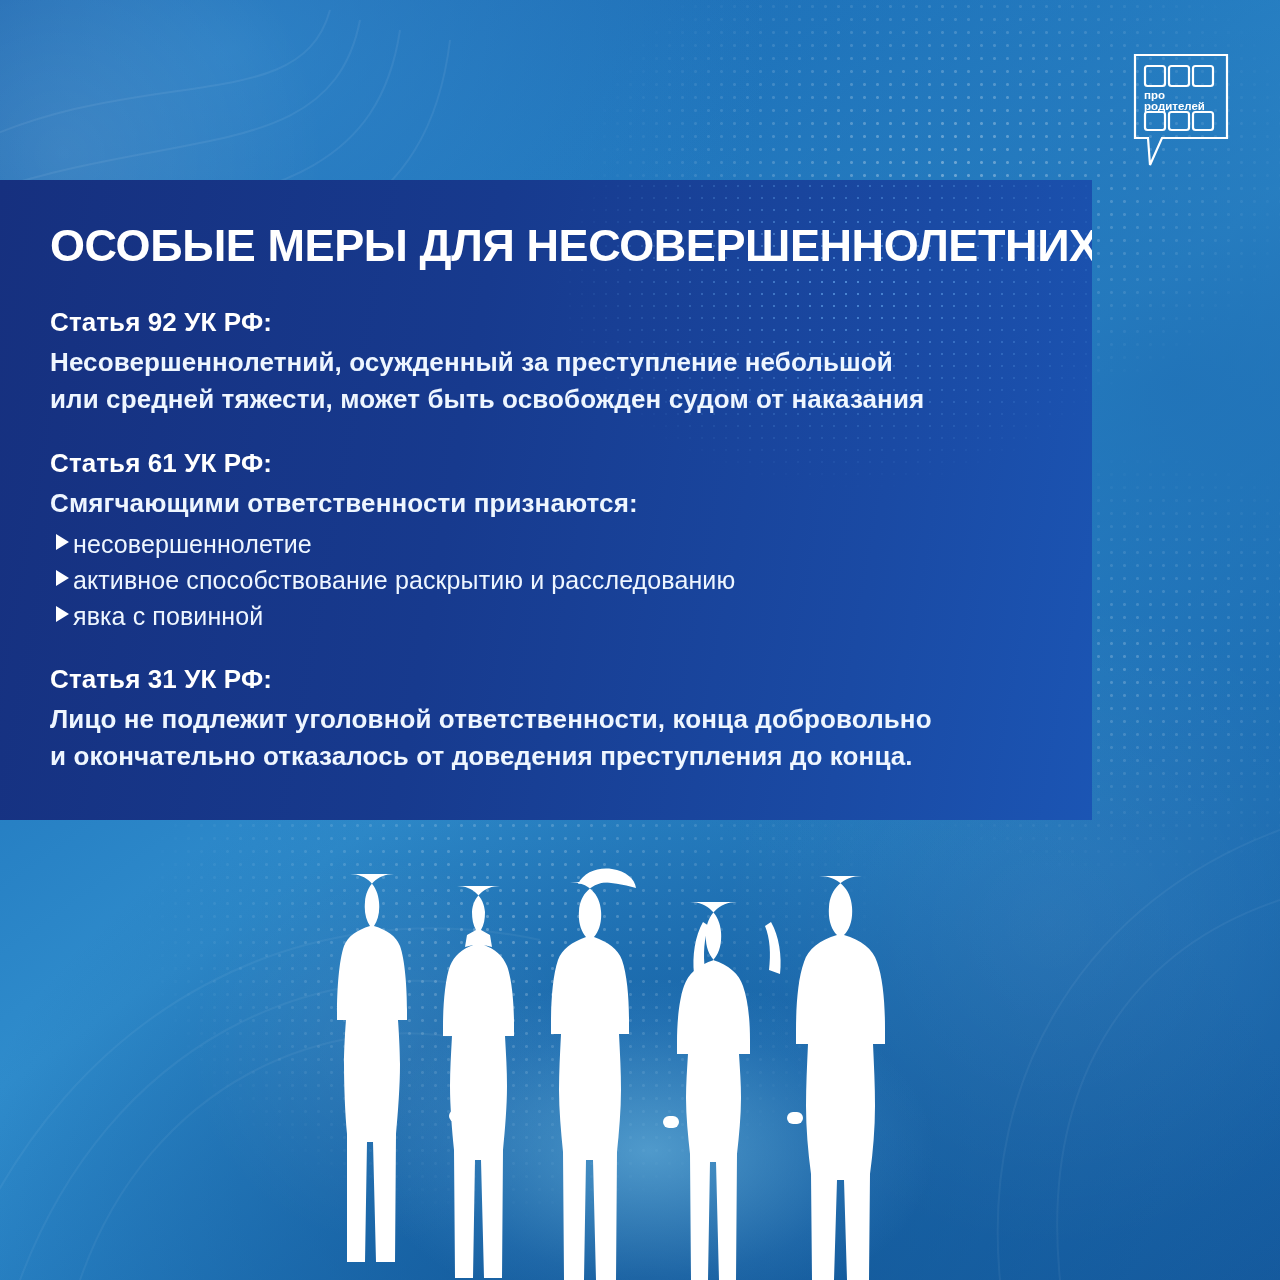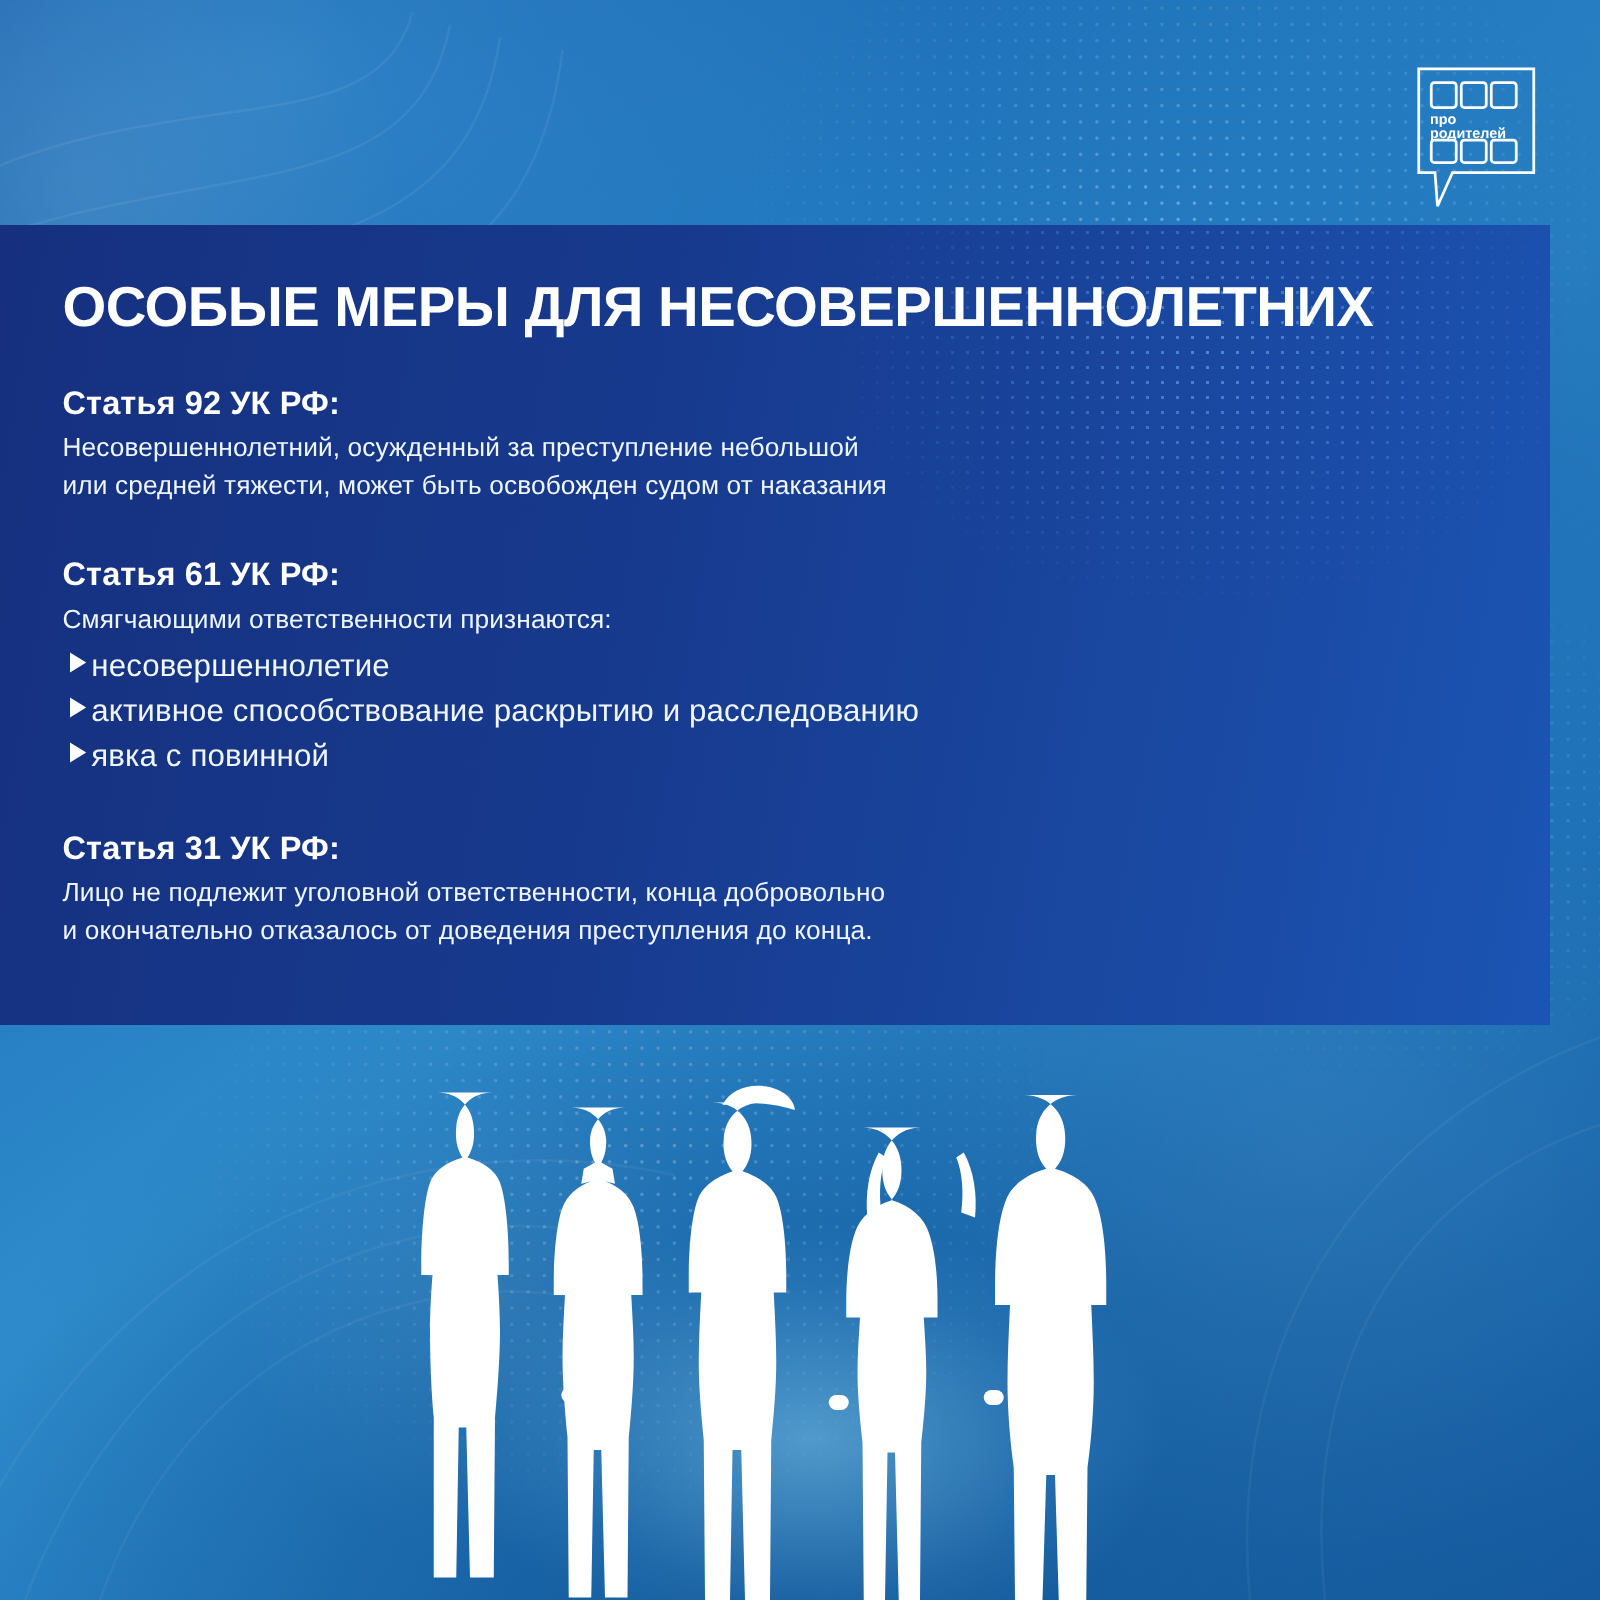--- a/index.html
+++ b/index.html
@@ -49,21 +49,21 @@
   
   .logo {
     position:absolute; top:52px; right:44px;
     width:104px; height:116px;
     z-index:6;
   }
 
   
   .panel {
     position:absolute;
-    left:0; top:180px; width:1240px; height:640px;
+    left:0; top:180px; width:1092px; height:640px;
     background:linear-gradient(100deg,#16307f 0%,#173a8e 42%,#1a4aa4 78%,#1b55b4 100%);
     z-index:4;
     overflow:hidden;
   }
   .panel-dots {
     position:absolute; inset:0;
     background-image: radial-gradient(rgba(120,190,255,0.55) 1.2px, rgba(0,0,0,0) 1.5px);
     background-size: 12px 12px;
     -webkit-mask-image: radial-gradient(ellipse 430px 300px at 78% 16%, #000 0%, rgba(0,0,0,0) 70%);
     mask-image: radial-gradient(ellipse 430px 300px at 78% 16%, #000 0%, rgba(0,0,0,0) 70%);
@@ -72,34 +72,34 @@
 
   h1.title {
     color:#ffffff;
     font-size:45px;
     font-weight:bold;
     letter-spacing:-0.4px;
     line-height:1.05;
     white-space:nowrap;
   }
 
-  .block { margin-top:40px; }
+  .block { margin-top:30px; }
   .block:first-of-type { margin-top:38px; }
   .art-head {
     color:#ffffff;
     font-size:26px;
     font-weight:bold;
     margin-bottom:6px;
     letter-spacing:0.1px;
   }
   .art-body {
     color:#eef6ff;
-    font-size:21px;
+    font-size:26px;
     line-height:1.42;
-    font-weight:400;
+    font-weight:700;
     letter-spacing:0.1px;
   }
   .bullets { margin-top:4px; list-style:none; }
   .bullets li {
     color:#eef6ff;
     font-size:25px;
     line-height:1.44;
     display:flex;
     align-items:baseline;
     gap:4px;

